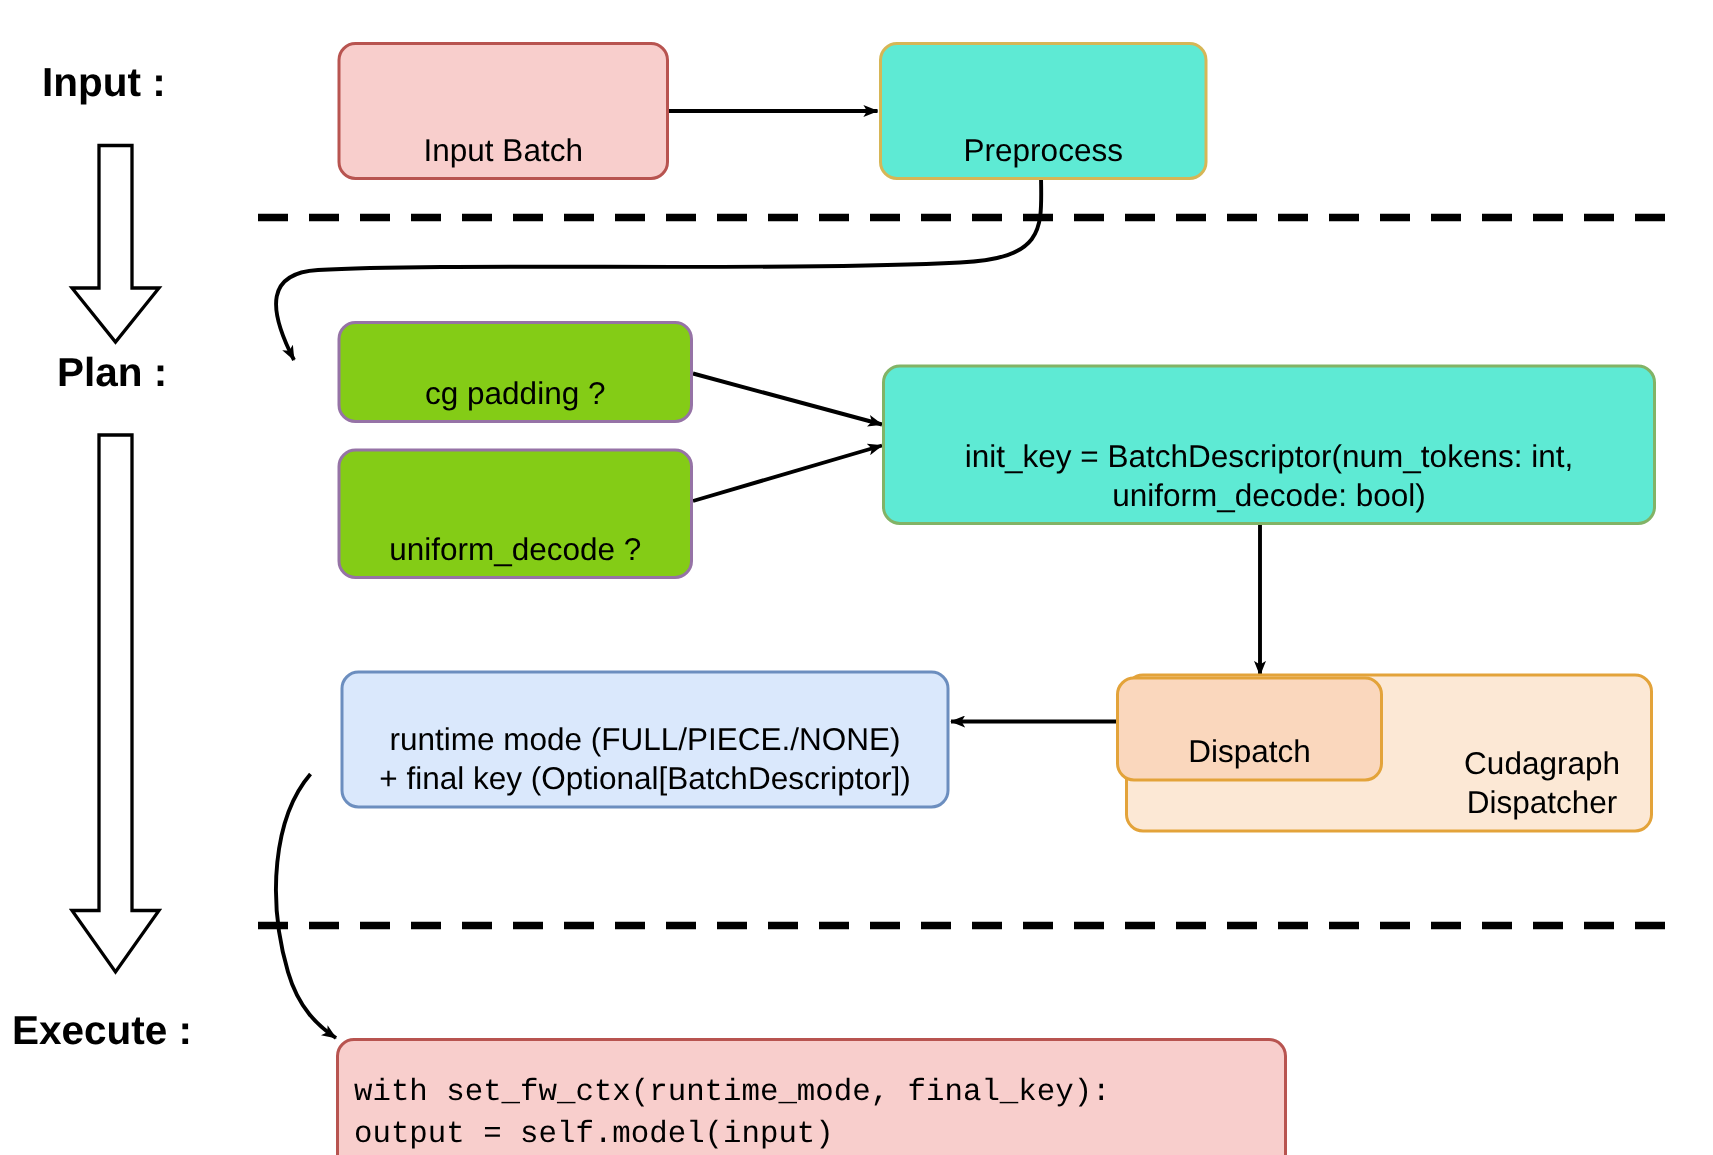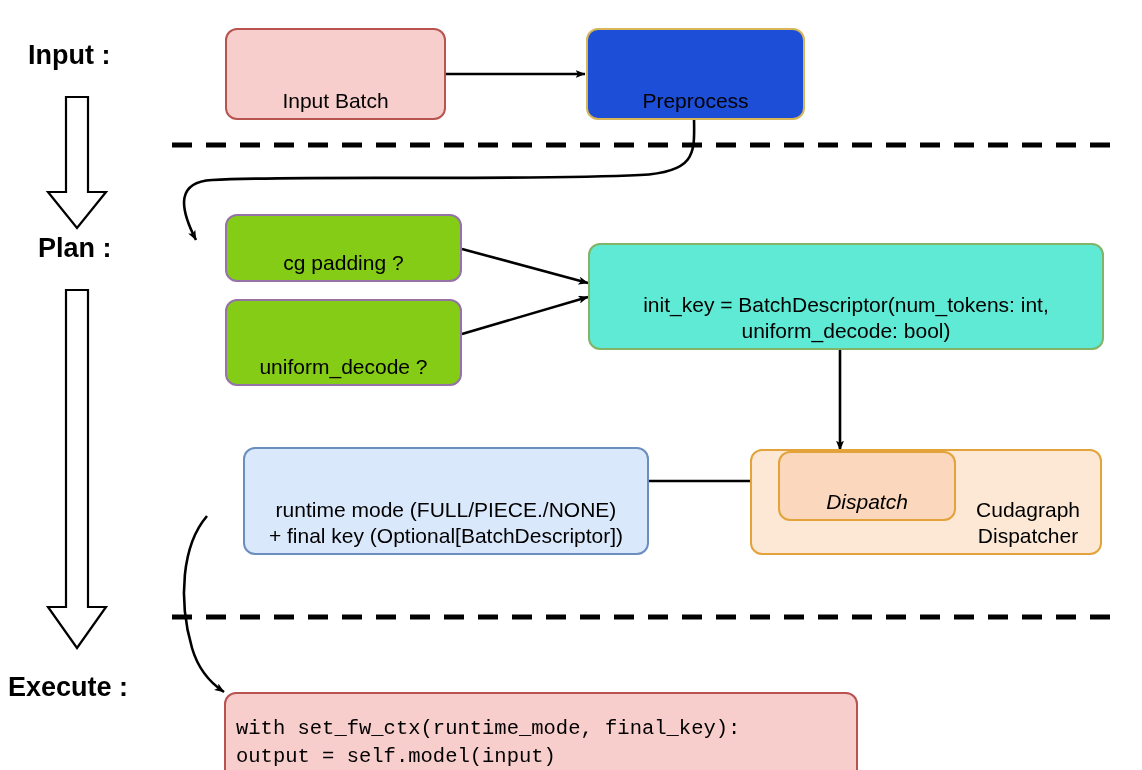--- a/index.html
+++ b/index.html
@@ -48,21 +48,21 @@
     font-family: "Liberation Mono", monospace;
     font-size: 20.5px;
     justify-content: flex-start;
     align-items: center;
     text-align: left;
     padding-left: 10px;
     line-height: 1.35;
     margin-top: 44px;
   }
   .node-input-batch  { background: #f8cecc; border-color: #b85450; }
-  .node-preprocess   { background: #1d4ed8; border-color: #d6b656; }
+  .node-preprocess   { background: #5eead4; border-color: #d6b656; }
   .node-purple       { background: #84cc16; border-color: #9673a6; }
   .node-green        { background: #5eead4; border-color: #82b366; }
   .node-blue         { background: #dae8fc; border-color: #6c8ebf; }
   .node-orange-outer { background: #fce8d5; border-color: #e3a33a; }
   .node-orange-inner { background: #fad7bd; border-color: #e3a33a; }
   .node-code         { background: #f8cecc; border-color: #b85450; }
 </style>
 </head>
 <body>
 
@@ -121,25 +121,25 @@
 <div class="node node-green" style="left:588px; top:243px; width:516px; height:107px;">
   <span class="node-text">init_key = BatchDescriptor(num_tokens: int,
 uniform_decode: bool)</span>
 </div>
 
 <div class="node node-orange-outer" style="left:750px; top:449px; width:352px; height:106px; justify-content:flex-end; padding-right:20px;">
   <span class="node-text">Cudagraph
 Dispatcher</span>
 </div>
 
-<div class="node node-orange-inner" style="left:778px; top:451px; width:178px; height:70px;font-style:italic;">
+<div class="node node-orange-inner" style="left:744px; top:451px; width:178px; height:70px;">
   <span class="node-text">Dispatch</span>
 </div>
 
-<div class="node node-blue" style="left:227px; top:447px; width:406px; height:108px;margin-left:16px;">
+<div class="node node-blue" style="left:227px; top:447px; width:406px; height:92px;">
   <span class="node-text">runtime mode (FULL/PIECE./NONE)
 + final key (Optional[BatchDescriptor])</span>
 </div>
 
 <div class="node node-code code-node" style="left:224px; top:648px; width:634px; height:102px;">
   <span class="node-text">with set_fw_ctx(runtime_mode, final_key):
     output = self.model(input)</span>
 </div>
 
 </body></html>

